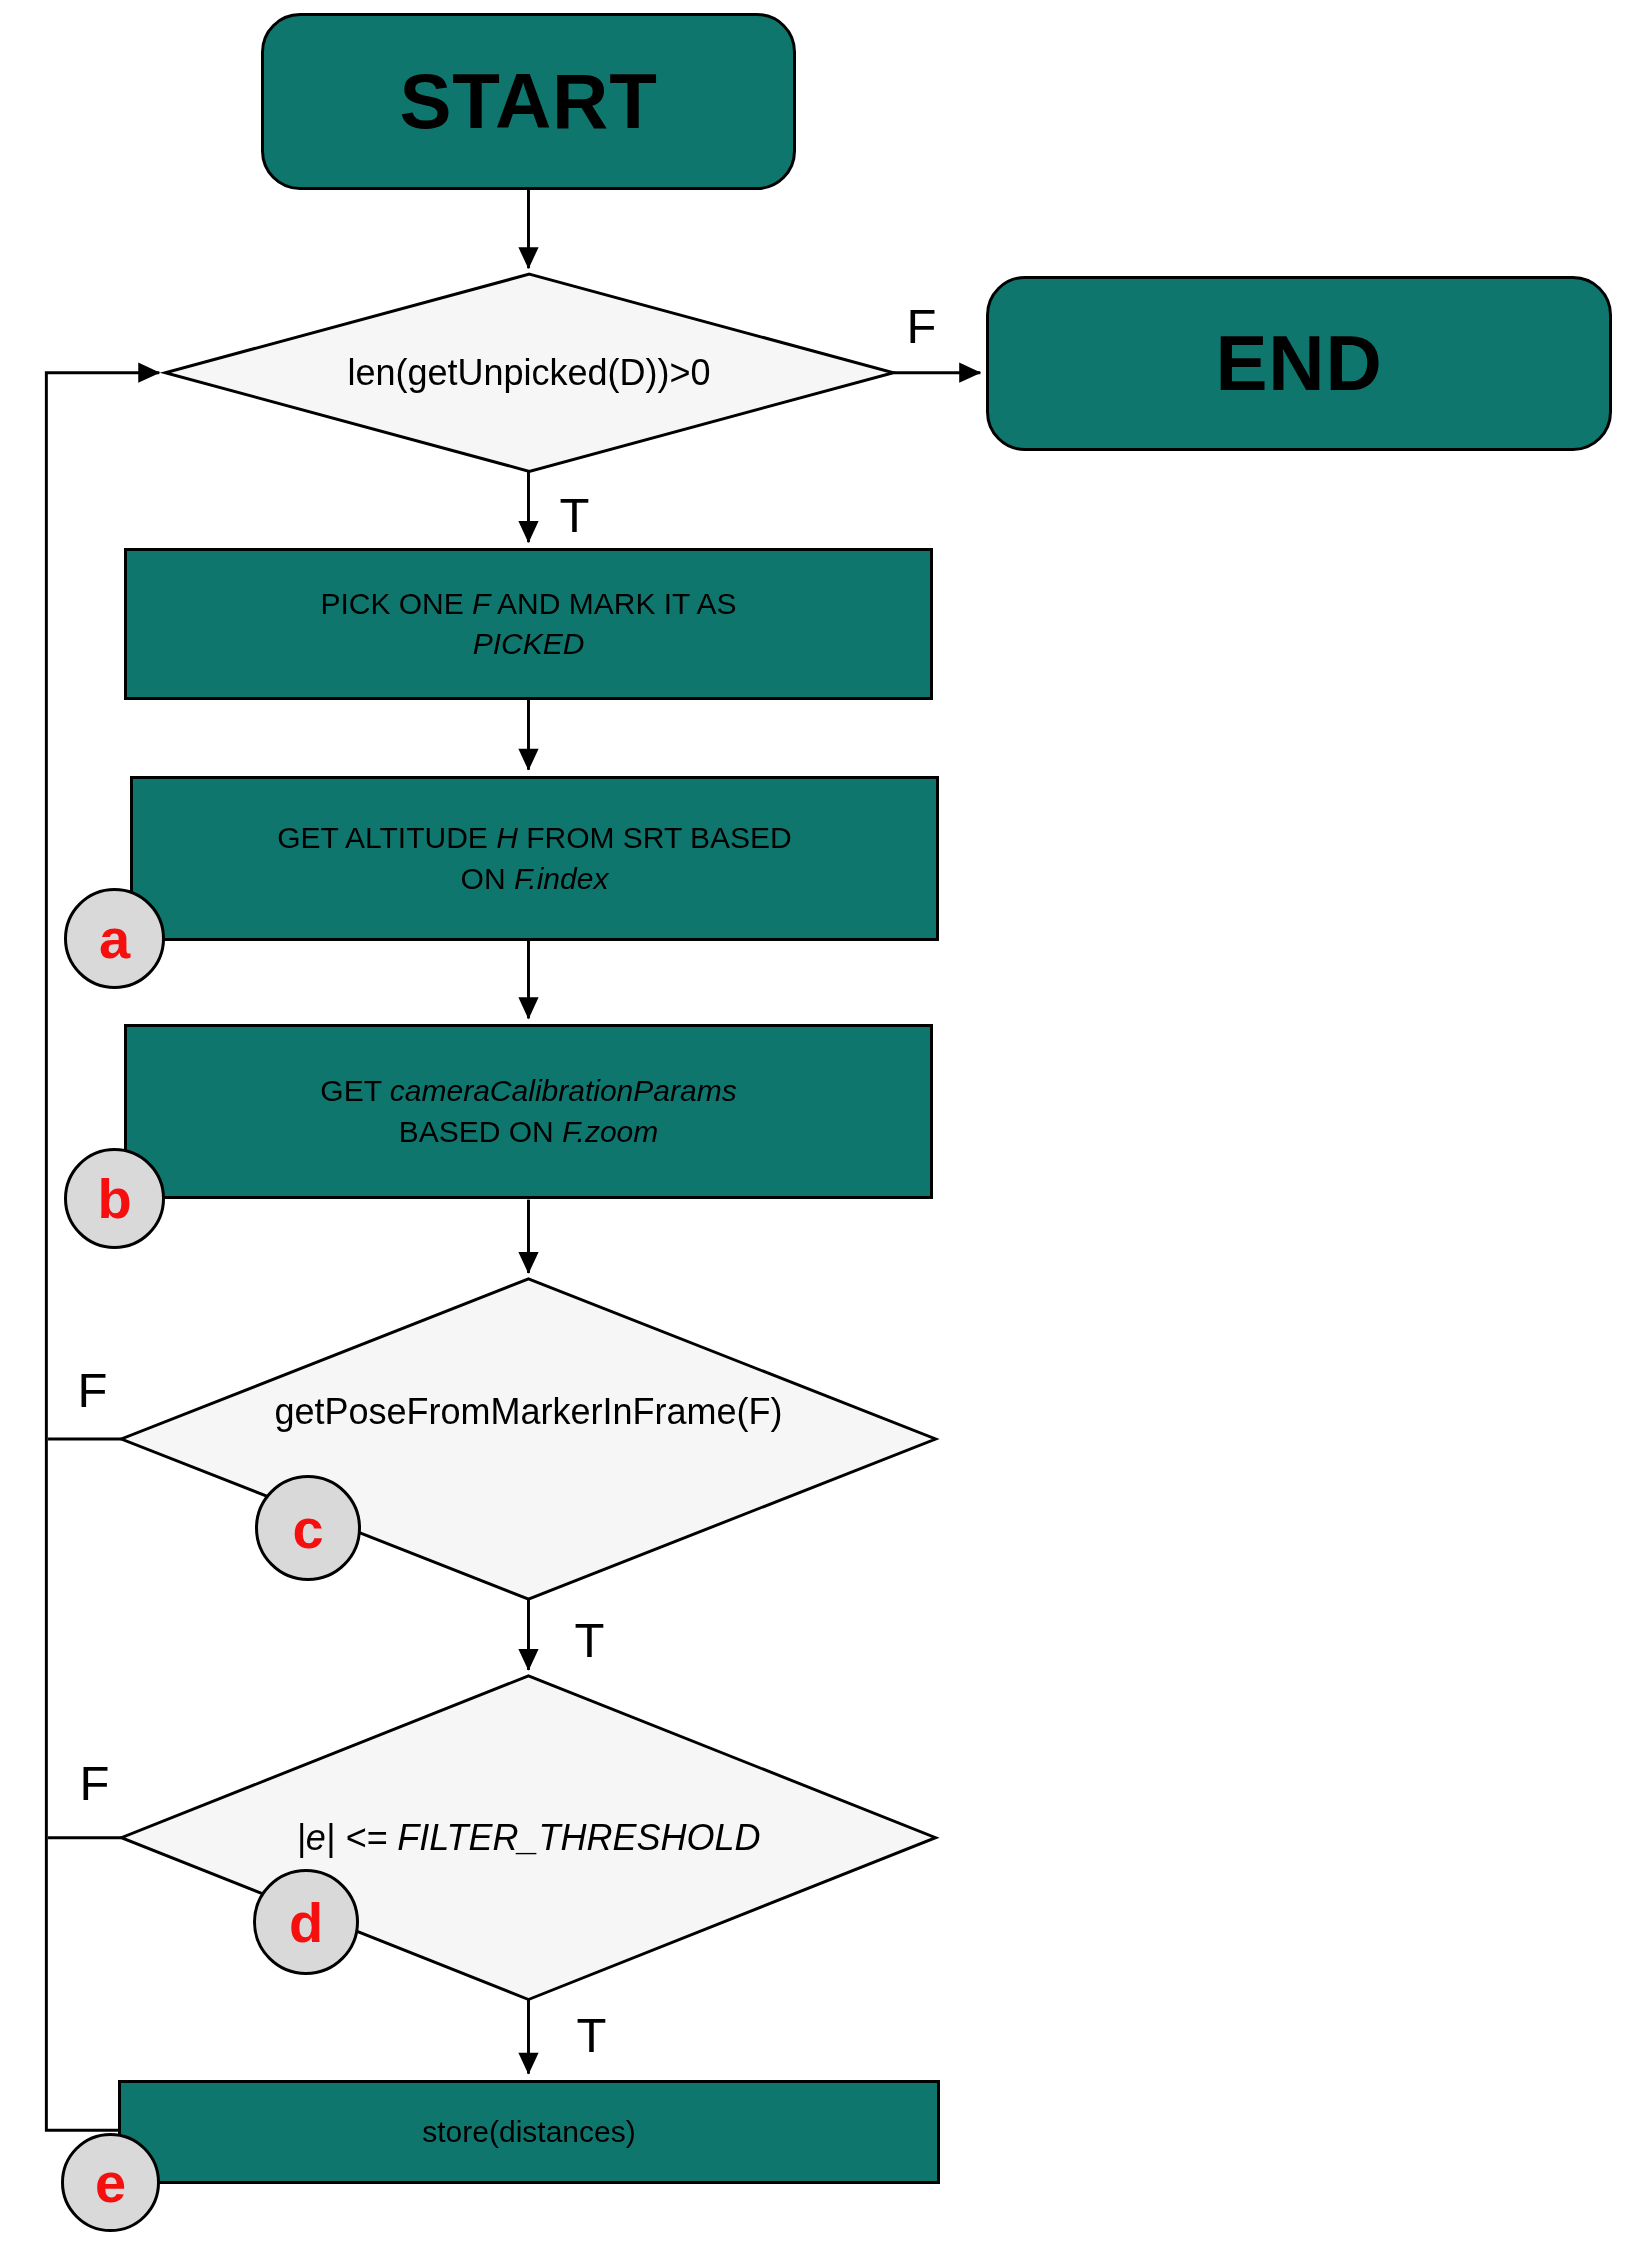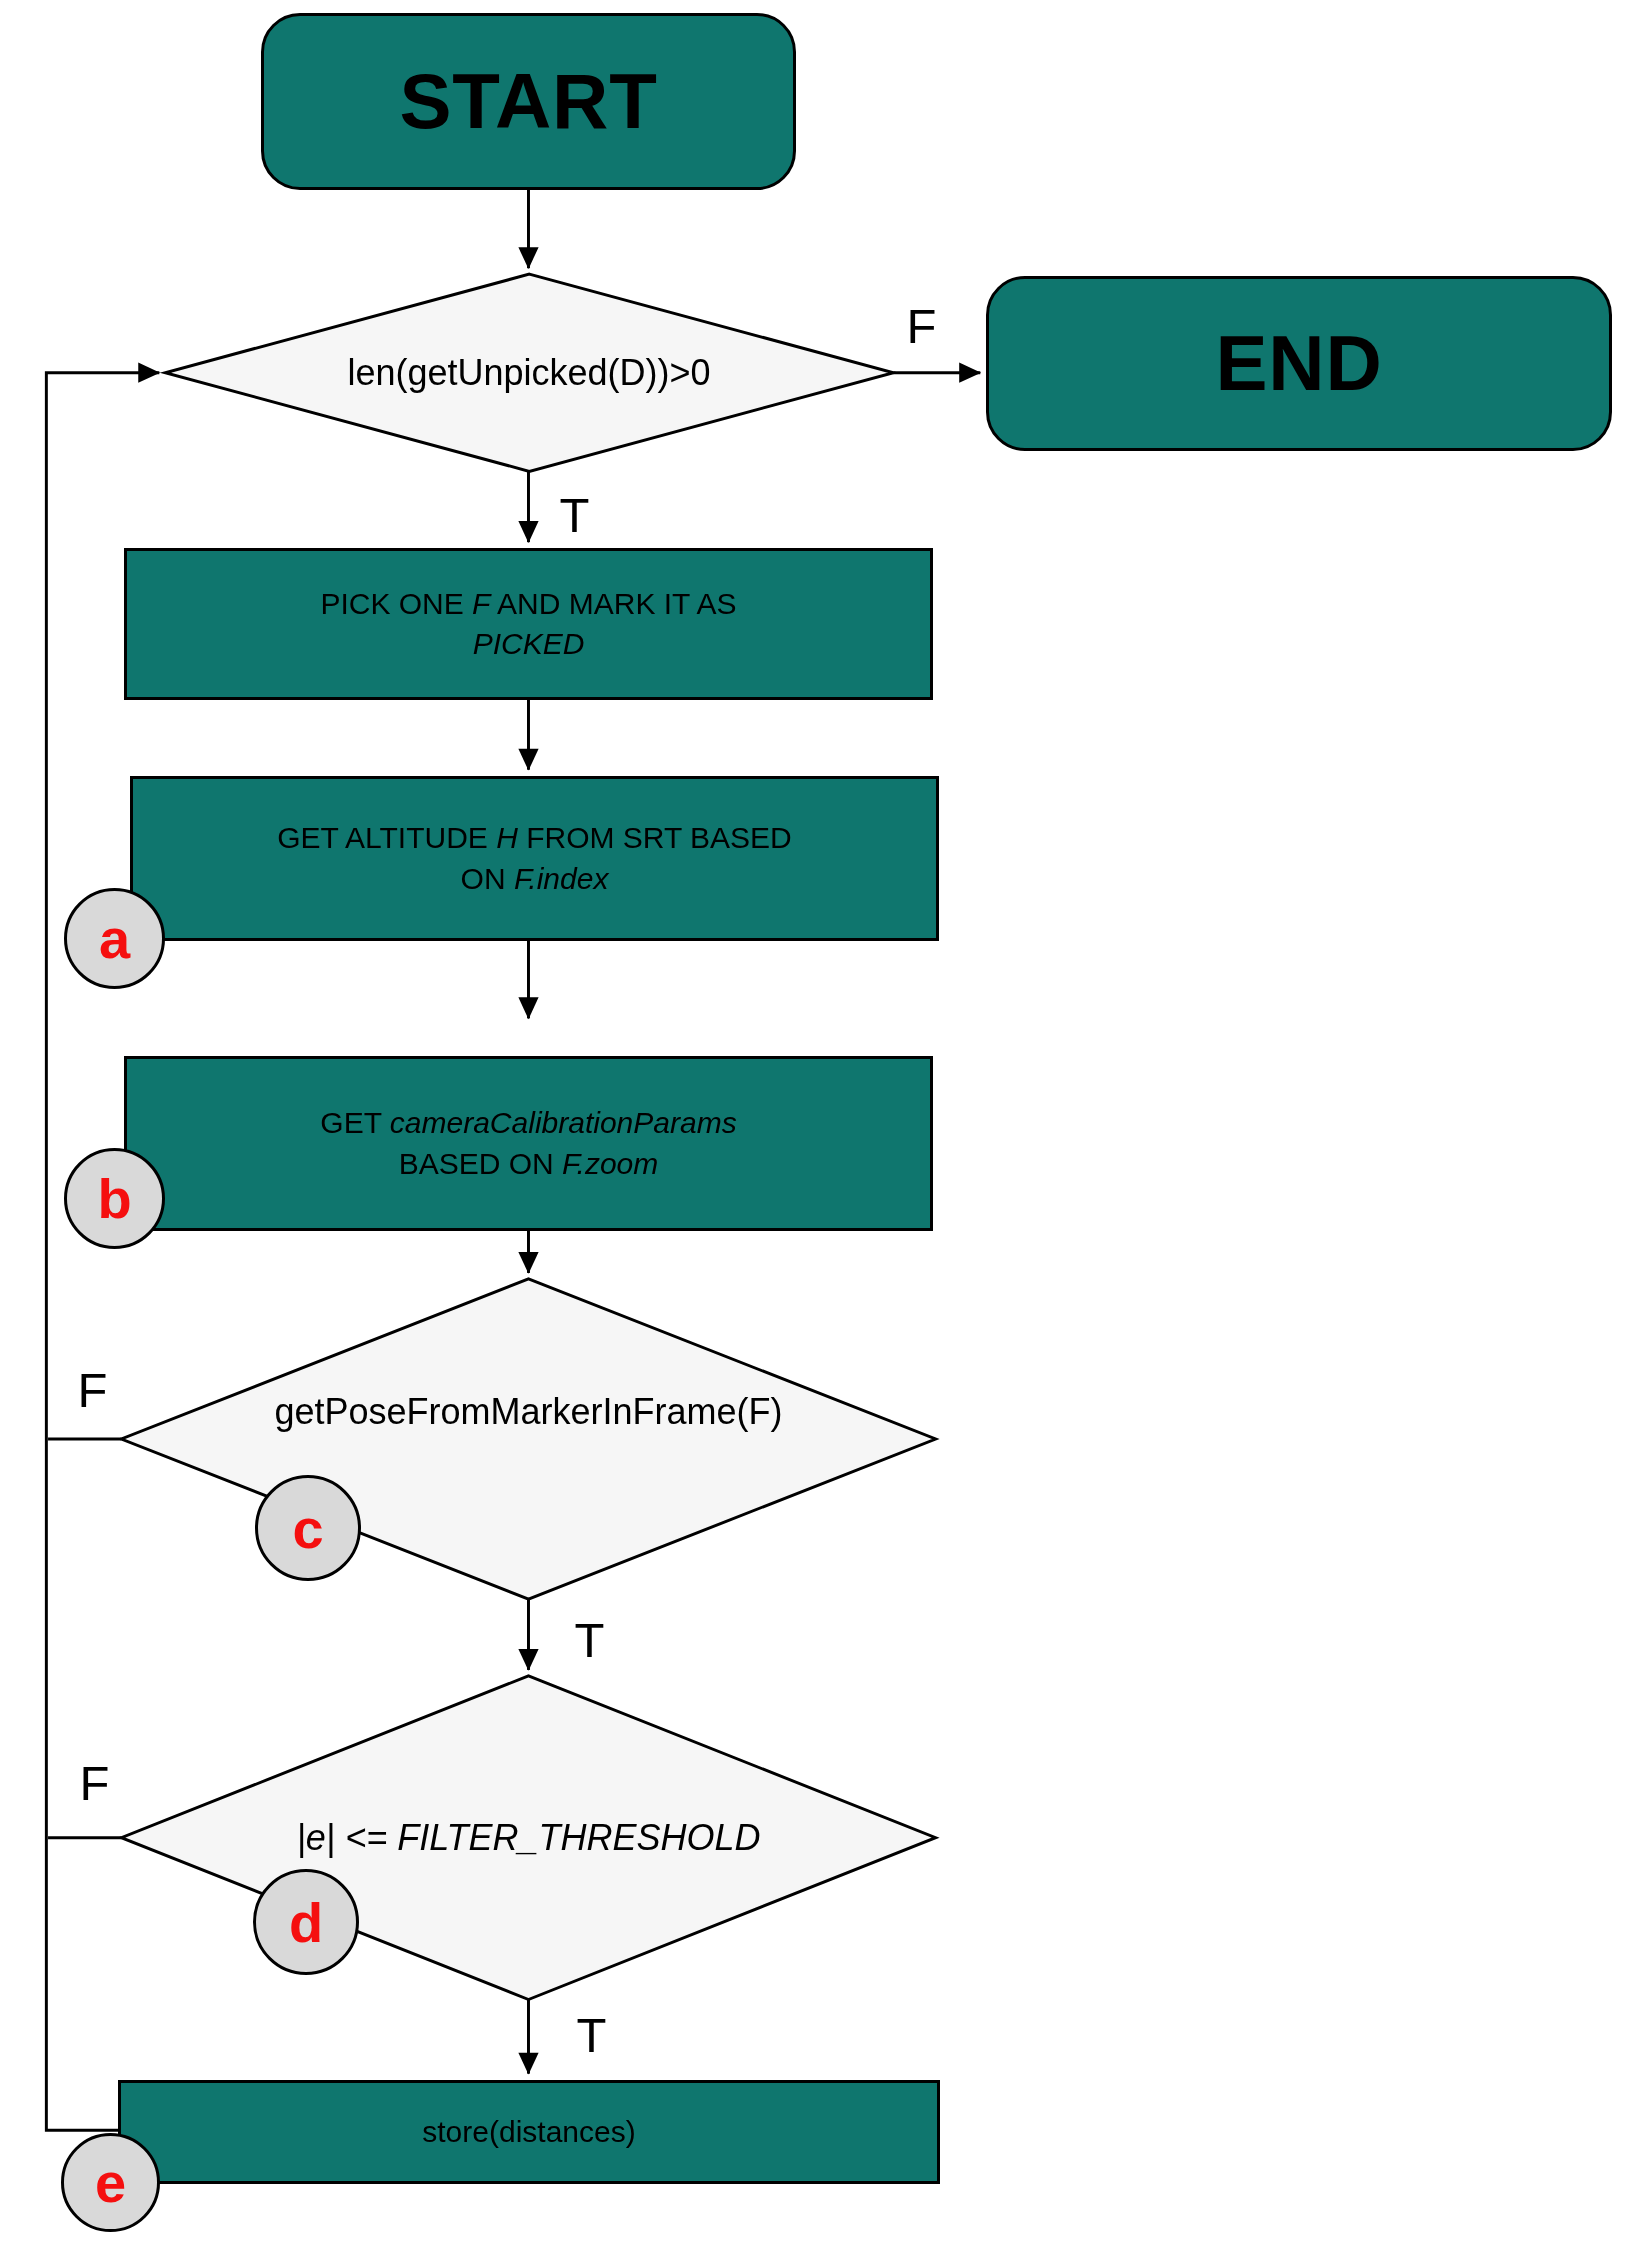--- a/index.html
+++ b/index.html
@@ -84,21 +84,21 @@
   <div class="node process" style="left:124px; top:548px; width:809px; height:152px;">
     <div class="tline"><span>PICK ONE </span><span class="em">F</span><span> AND MARK IT AS</span></div>
     <div class="tline em">PICKED</div>
   </div>
 
   <div class="node process" style="left:124px; top:776px; width:809px; height:165px;margin-left:6px;">
     <div class="tline"><span>GET ALTITUDE </span><span class="em">H</span><span> FROM SRT BASED</span></div>
     <div class="tline"><span>ON </span><span class="em">F.index</span></div>
   </div>
 
-  <div class="node process" style="left:124px; top:1024px; width:809px; height:175px;margin-top:32px;">
+  <div class="node process" style="left:124px; top:1024px; width:809px; height:175px;">
     <div class="tline"><span>GET </span><span class="em">cameraCalibrationParams</span></div>
     <div class="tline"><span>BASED ON </span><span class="em">F.zoom</span></div>
   </div>
 
   <div class="node process" style="left:118px; top:2080px; width:822px; height:104px;">
     <div class="tline">store(distances)</div>
   </div>
 
   <div class="branch" style="left:888px; top:292px;">F</div>
   <div class="branch" style="left:541px; top:481px;">T</div>

